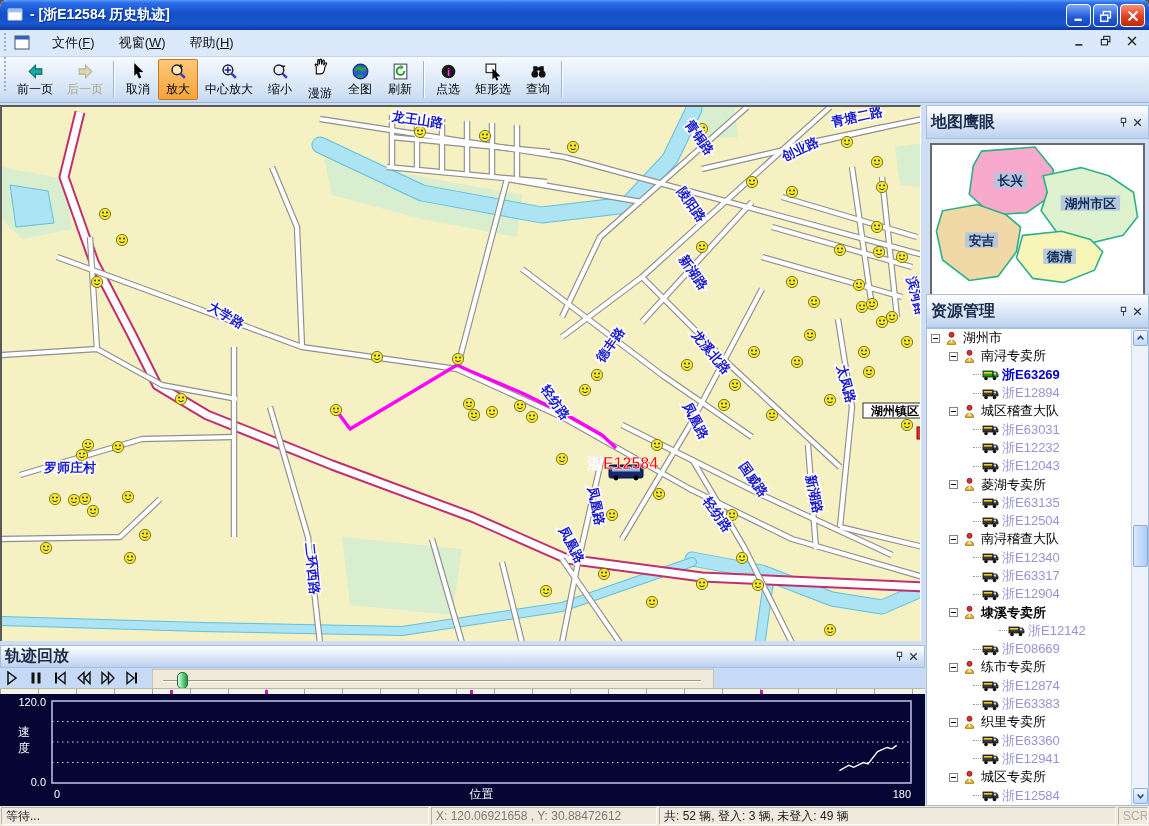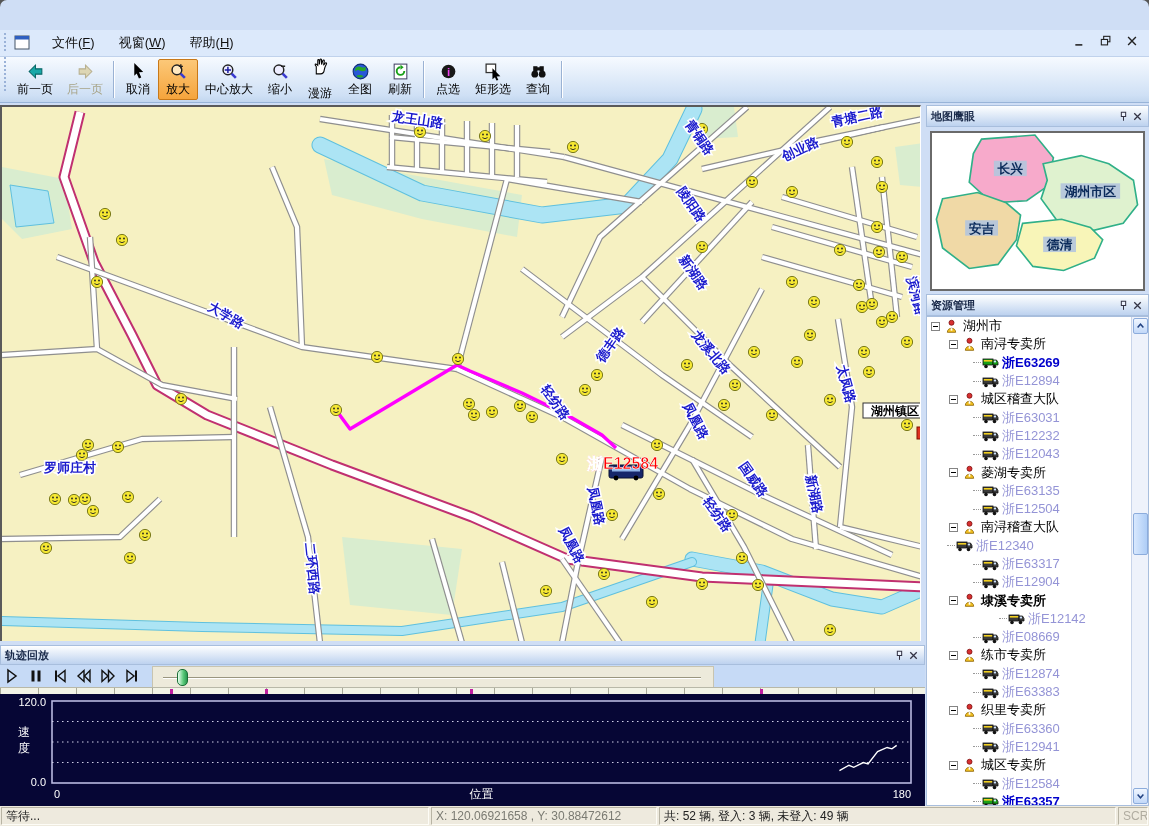--- a/index.html
+++ b/index.html
@@ -36,22 +36,22 @@
     font-size:12px;color:#000;padding:1px 2px;margin:2px 0;}
   .tbtn .ticon{height:20px;display:flex;align-items:center;justify-content:center;}
   .tbtn.active{background:linear-gradient(180deg,#fcc878,#f5a43c);border:1px solid #c87818;border-radius:2px;}
   .tbtn.disabled{color:#a8a488;}
   .tsep{width:2px;margin:4px 3px;border-left:1px solid #9ab2d4;border-right:1px solid #fff;}
   
   #map{position:absolute;left:0;top:105px;width:921px;height:536px;background:#f6f1c2;
     border-top:2px solid #5a5a5a;border-left:2px solid #5a5a5a;border-right:1px solid #fff;overflow:hidden;}
   
   .panel{position:absolute;background:#cfdef5;}
-  .ptitle{height:22px;background:linear-gradient(180deg,#feffff,#bdd2ef);border:1px solid #a8bedd;
-    display:flex;align-items:center;font-size:11px;font-weight:bold;color:#1a2a4a;padding:0 4px;}
+  .ptitle{height:34px;background:linear-gradient(180deg,#feffff,#bdd2ef);border:1px solid #a8bedd;
+    display:flex;align-items:center;font-size:16px;font-weight:bold;color:#1a2a4a;padding:0 4px;}
   .ptitle .sp{flex:1;}
   .picon{width:14px;height:14px;display:flex;align-items:center;justify-content:center;}
   #eagle{left:926px;top:105px;width:223px;height:189px;}
   #eagleBox{margin:4px;width:215px;height:160px;border:2px solid #6a6a6a;background:#fff;}
   #restree{left:926px;top:294px;width:223px;height:512px;display:flex;flex-direction:column;}
   #treewrap{position:relative;flex:1;background:#fff;border:1px solid #a8bedd;overflow:hidden;}
   #tree{position:absolute;left:0;top:0;right:17px;bottom:0;overflow:hidden;font-size:13px;}
   .trow{height:18.3px;display:flex;align-items:center;white-space:nowrap;}
   .trow .stub{border-bottom:1px dotted #999;width:8px;height:1px;margin-right:1px;}
   .expbox{width:9px;height:9px;border:1px solid #848484;background:#fff;position:relative;margin-right:3px;flex:none;}
@@ -81,20 +81,45 @@
   #statusbar{position:absolute;left:0;top:806px;width:1149px;height:20px;background:#eeeade;
     display:flex;font-size:12px;color:#222;align-items:stretch;}
   .scell{border:1px solid;border-color:#b8b4a4 #fdfcf6 #fdfcf6 #b8b4a4;margin:1px;display:flex;align-items:center;padding:0 4px;white-space:nowrap;overflow:hidden;}
   svg text{font-family:"Liberation Sans","DejaVu Sans",sans-serif;}
 </style>
 </head>
 <body>
 
 <div id="win">
 
+  <div id="titlebar">
+    <span class="appicon"><svg width="18" height="16" viewBox="0 0 18 18">
+          <rect x="1" y="2" width="16" height="13" fill="#fff" stroke="#9ab" rx="1"></rect>
+          <rect x="1" y="2" width="16" height="4" fill="#9cc0f0"></rect>
+        </svg></span>
+    <span class="title">- [浙E12584  历史轨迹]</span>
+    <span class="winbtns">
+      <span class="wbtn blue">
+          <svg width="16" height="16" viewBox="0 0 18 18">
+            <rect x="4" y="12" width="8" height="2.6" fill="#fff"></rect>
+          </svg>
+        </span>
+      <span class="wbtn blue">
+          <svg width="16" height="16" viewBox="0 0 18 18">
+            <rect x="6" y="4" width="8" height="7" fill="none" stroke="#fff" stroke-width="1.6"></rect>
+            <rect x="3" y="8" width="8" height="7" fill="#2058d8" stroke="#fff" stroke-width="1.6"></rect>
+          </svg>
+        </span>
+      <span class="wbtn red">
+          <svg width="16" height="16" viewBox="0 0 18 18">
+            <path d="M4 4 L14 14 M14 4 L4 14" stroke="#fff" stroke-width="2.4"></path>
+          </svg>
+        </span>
+    </span>
+  </div>
 
   <div id="menubar">
     <span class="grip"></span>
     <span class="doc"><svg width="20" height="18" viewBox="0 0 18 18">
           <rect x="2" y="2" width="14" height="13" fill="#fff" stroke="#456"></rect>
           <rect x="2" y="2" width="14" height="3.5" fill="#3060c0"></rect>
         </svg></span>
     <span id="menuitems"><span class="menuitem">文件(<u>F</u>)</span><span class="menuitem">视窗(<u>W</u>)</span><span class="menuitem">帮助(<u>H</u>)</span></span>
   </div>
   <div id="mdictrls">
@@ -976,21 +1001,21 @@
           </div>
           <div class="trow" style="padding-left: 22px;">
             <span class="expbox"></span>
             <span class="ticon16"><svg width="17" height="15" viewBox="0 0 18 18">
                 <circle cx="9" cy="4.5" r="3" fill="#d83030" stroke="#801010"></circle>
                 <path d="M4 16 C4 9.5 14 9.5 14 16 Z" fill="#f2c020" stroke="#906808"></path>
                 <path d="M8 11 h2 v3 h-2 z" fill="#fff"></path>
               </svg></span>
             <span class="gname">南浔稽查大队</span>
           </div>
-          <div class="trow" style="padding-left: 20px;">
+          <div class="trow" style="padding-left: 46px;">
             <span class="stub"></span>
             <span class="ticon16"><svg width="17" height="15" viewBox="0 0 17 15">
     <rect x="1" y="4" width="10" height="6" fill="#3a3a3a" stroke="#111" stroke-width="0.8"></rect>
     <path d="M11 5 h3.5 l1.5 2.5 v2.5 h-5 z" fill="#3a3a3a" stroke="#111" stroke-width="0.8"></path>
     <rect x="1.8" y="5" width="8.4" height="1.6" fill="#f2d020"></rect>
     <rect x="11.8" y="5.6" width="2.2" height="1.8" fill="#cfe4ff"></rect>
     <circle cx="4" cy="11.5" r="1.8" fill="#111"></circle>
                 <circle cx="12.5" cy="11.5" r="1.8" fill="#111"></circle>
   </svg></span>
             <span class="vplate">浙E12340</span>

